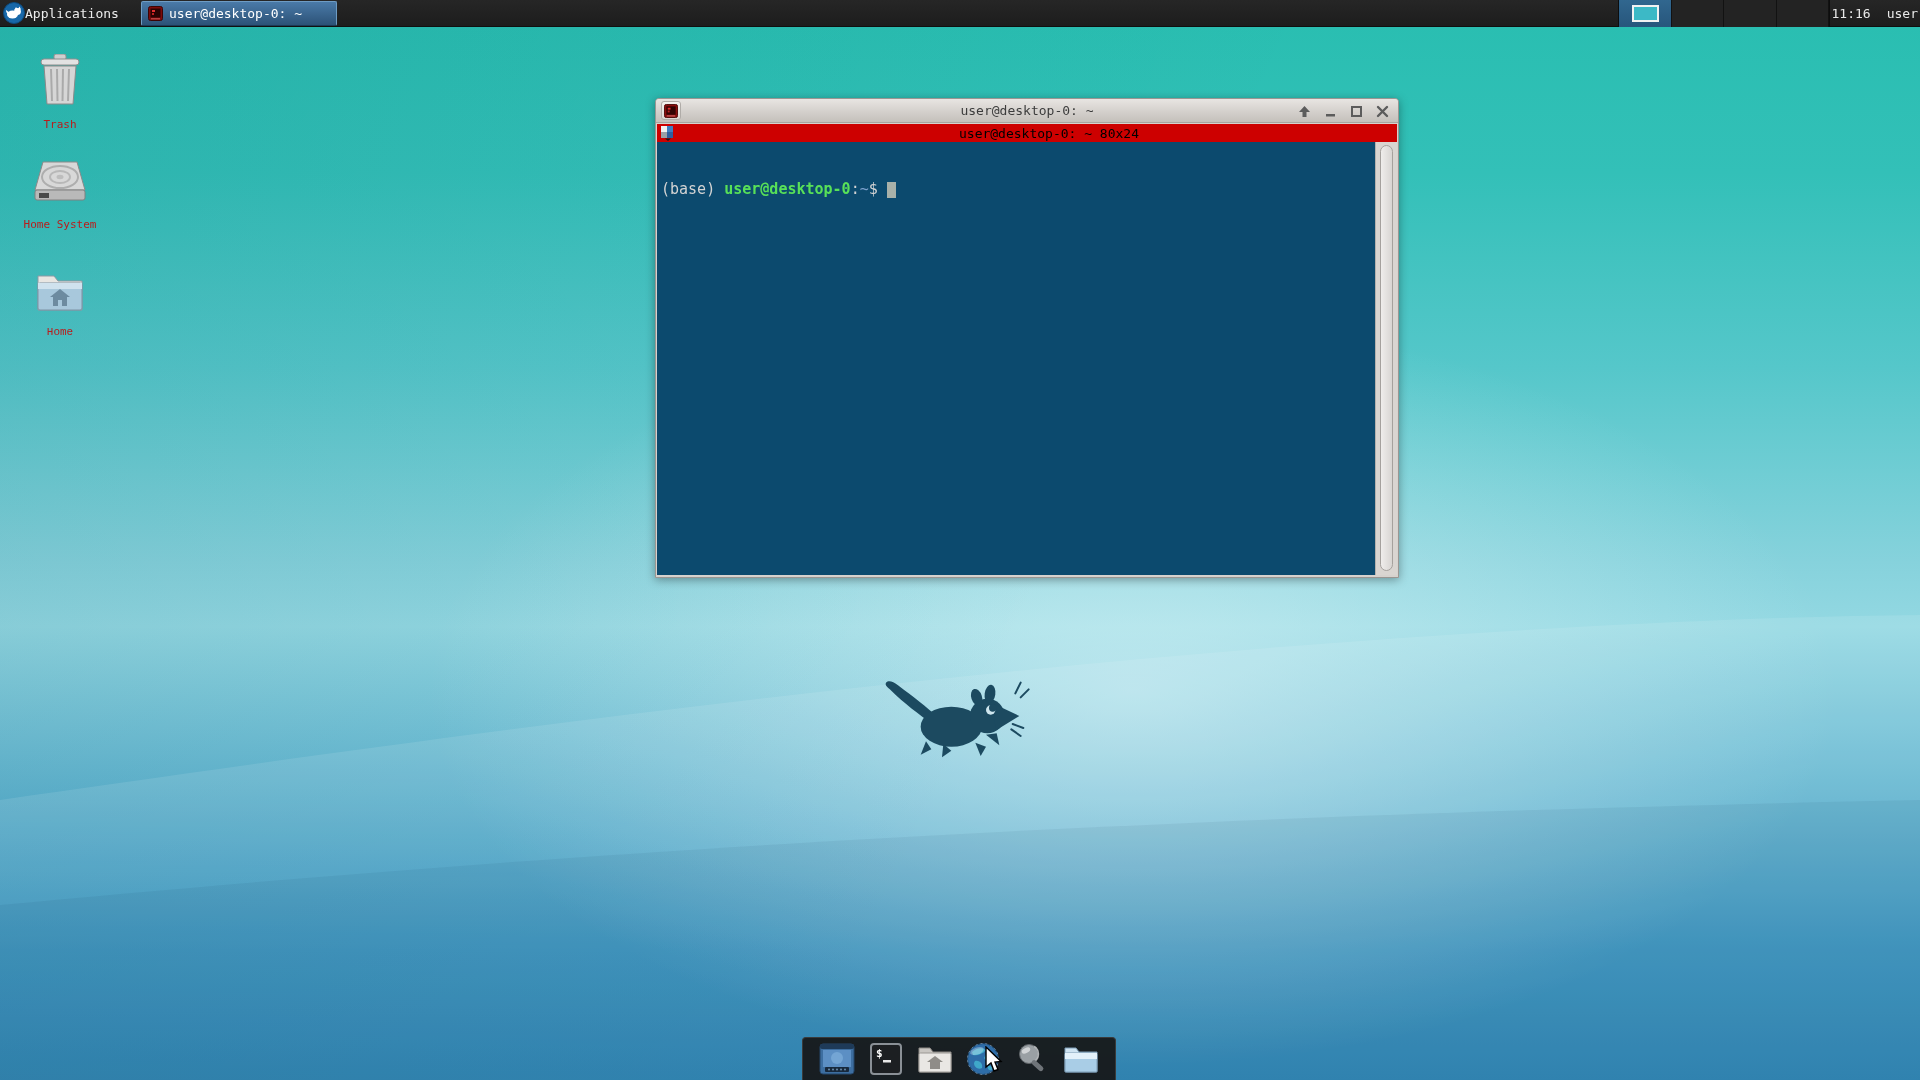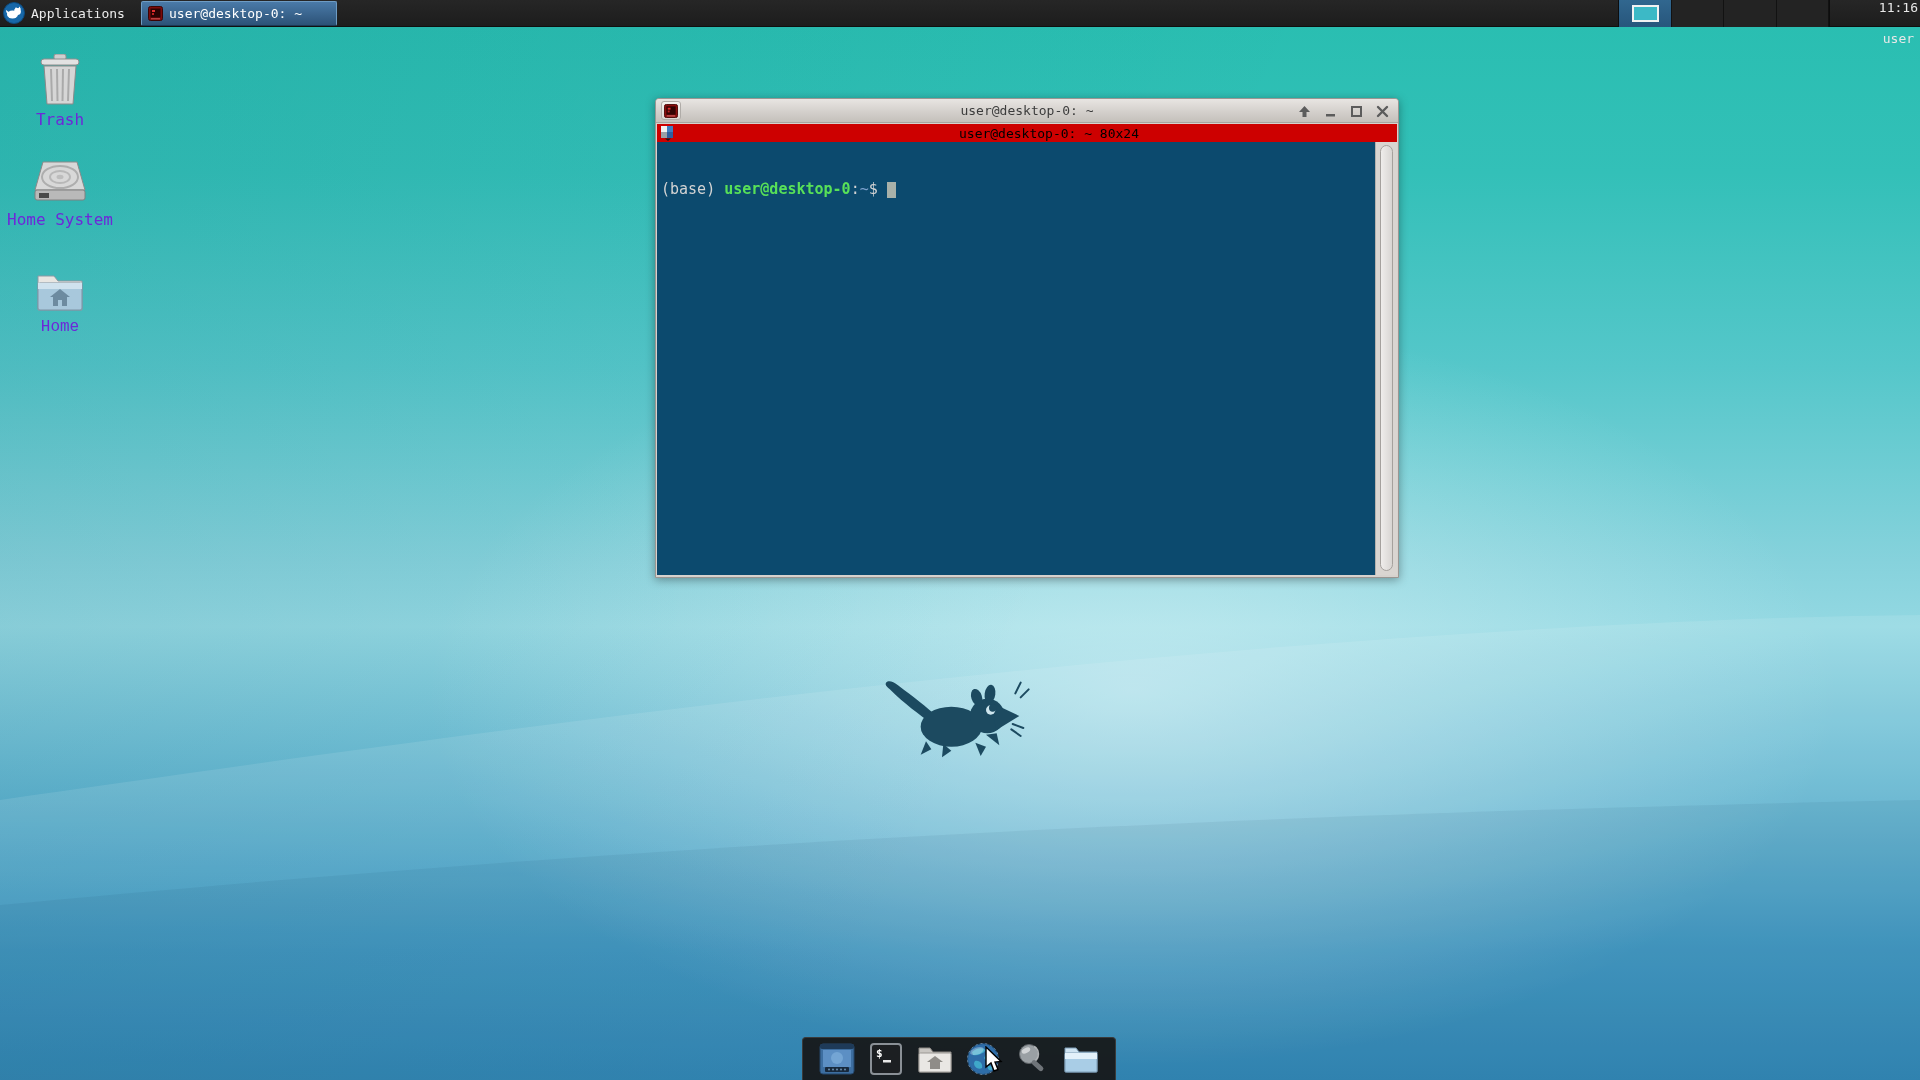--- a/index.html
+++ b/index.html
@@ -20,40 +20,40 @@
   }
   .wave-svg { position:absolute; inset:0; }
 
   
   .panel {
     position:absolute; left:0; top:0; width:1920px; height:27px;
     background:linear-gradient(180deg,#262626,#1d1d1d);
     border-bottom:1px solid #101010;
     color:#e6e6e6; font-size:13px; display:flex; align-items:center;
   }
-  .apps-btn { display:flex; align-items:center; gap:6px; height:27px; padding:0 8px 0 3px; cursor:default; }
+  .apps-btn { display:flex; align-items:center; height:27px; padding:0 8px 0 3px; cursor:default; }
   .apps-label { color:#ececec; }
   .task-btn {
     position:absolute; left:141px; top:1px; height:25px; width:196px;
     background:linear-gradient(180deg,#4a7aa8,#2c5277);
     border:1px solid #6e9cc4; border-bottom-color:#1c3a57; border-radius:2px;
     display:flex; align-items:center; gap:6px; padding:0 6px; color:#fff;
   }
   .ws-switcher {
     position:absolute; left:1618px; top:0; height:27px; width:212px;
     display:flex; border-left:1px solid #0d0d0d; border-right:1px solid #0d0d0d;
   }
   .ws { width:53px; height:27px; background:#232323; border-right:1px solid #121212; position:relative; }
   .ws.active { background:linear-gradient(180deg,#31678f,#27567c); }
   .ws-mini { position:absolute; left:13px; top:5px; width:27px; height:17px; background:#3cb9c6; border:2px solid #f2f2f2; }
-  .clock-area { position:absolute; right:2px; top:0; height:27px; display:flex; align-items:center; gap:16px; color:#e8e8e8;flex-direction:column; }
+  .clock-area { position:absolute; right:2px; top:0; height:27px; display:flex; align-items:center; gap:16px; color:#e8e8e8; }
 
   
   .desk-icon { position:absolute; width:110px; text-align:center; }
-  .desk-icon .di-label { margin-top:4px; font-size:16px; color:#6d28d9; letter-spacing:0px; }
+  .desk-icon .di-label { margin-top:12px; font-size:11px; color:#b91c1c; letter-spacing:0px; }
   .di-trash { left:5px; top:54px; } .di-fs { left:5px; top:160px; } .di-home { left:5px; top:270px;font-family:Liberation Mono, monospace; }
 
   
   .xwin {
     position:absolute; left:655px; top:98px; width:744px; height:480px;
     background:#d6d2ce; border:1px solid #9a9692; border-radius:4px 4px 0 0;
     box-shadow:0 2px 10px rgba(0,0,0,0.35);
   }
   .titlebar {
     position:relative; height:24px; border-radius:3px 3px 0 0;

